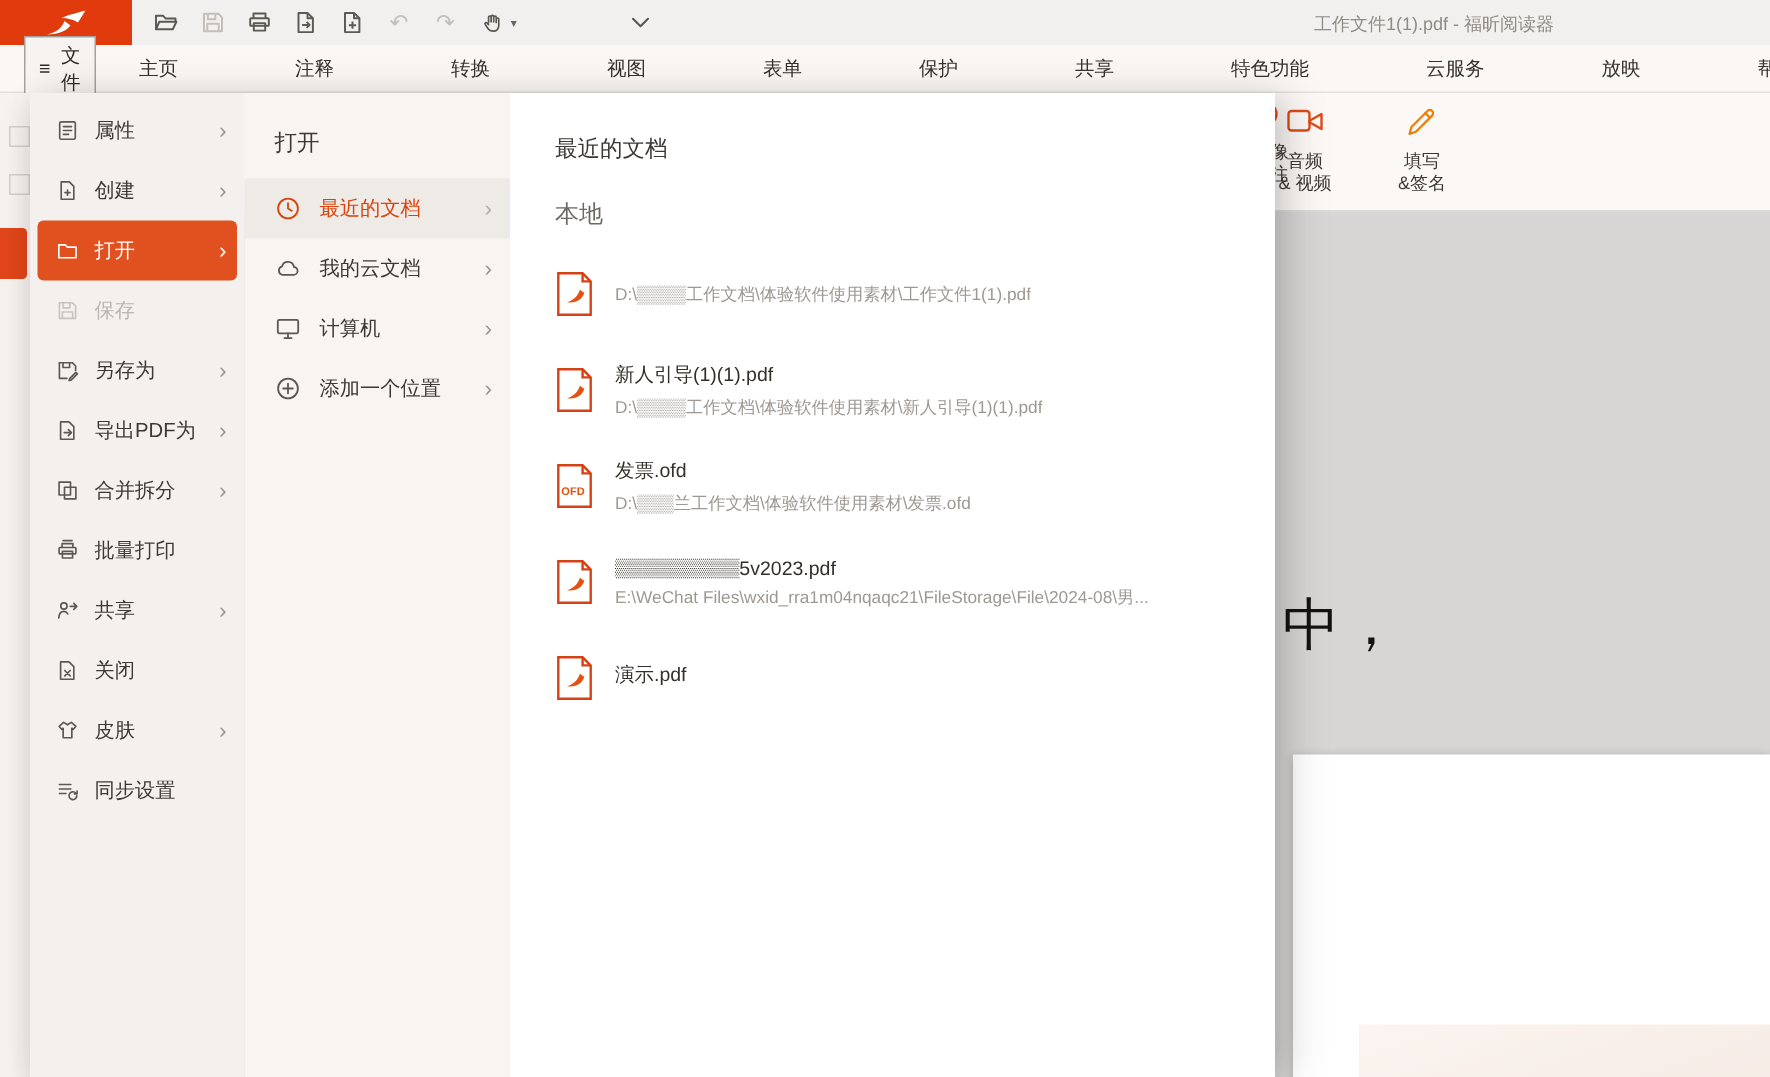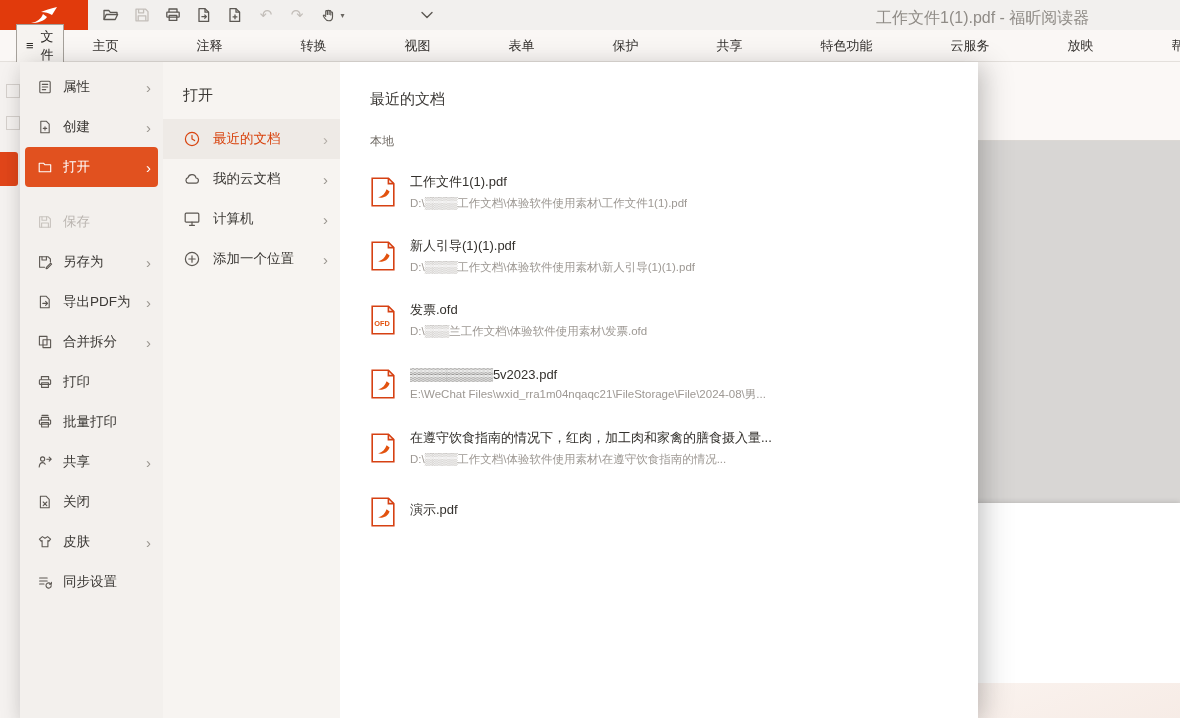--- a/index.html
+++ b/index.html
@@ -11,21 +11,21 @@
   
   #titlebar { position:absolute; left:0; top:0; right:0; height:30px; background:#F2F0EE; }
   #logo { position:absolute; left:0; top:0; width:88px; height:30px; background:#E13A0C;
           display:flex; align-items:center; justify-content:center; cursor:pointer; }
   #qat { position:absolute; left:98px; top:0; height:30px; display:flex; align-items:center; gap:5px; }
   .qbtn { width:26px; height:24px; display:flex; align-items:center; justify-content:center;
           color:#5C5853; border-radius:3px; cursor:pointer; font-size:15px; }
   .qbtn.disabled { color:#C3BEB9; cursor:default; }
   .qbtn .caret { font-size:8px; margin-left:2px; color:#6A6661; }
   #collapse-btn { margin-left:58px; }
-  #wintitle { position:absolute; left:876px; top:8px; font-size:16px; color:#8F8B86; white-space:nowrap; }
+  #wintitle { position:absolute; left:876px; top:8px; font-size:12px; color:#8F8B86; white-space:nowrap; }
   
   #menubar { position:absolute; left:0; top:30px; right:0; height:32px; background:#FAF7F5;
              border-bottom:1px solid #E4E0DC; display:flex; align-items:center;
              padding-left:16px; box-sizing:border-box; }
   #file-btn { display:flex; align-items:center; gap:7px; border:1px solid #A6A19B;
               padding:3px 9px; font-size:13px; color:#2E2B28; background:#F6F3F0; cursor:pointer; }
   #tabs { display:flex; margin-left:12px;gap:44px; }
   .tab { padding:0 17px; line-height:30px; font-size:13px; color:#34312E; cursor:pointer; white-space:nowrap; }
   #search-btn { margin-left:8px; color:#5C5853; cursor:pointer; display:flex; align-items:center; }
   
@@ -41,43 +41,43 @@
              font-family:"DejaVu Serif","Liberation Serif",serif; letter-spacing:2px; white-space:nowrap; }
   #page { position:absolute; left:862px; top:362px; width:318px; height:356px; background:#ffffff;
           box-shadow:0 0 6px rgba(0,0,0,0.18); }
   #page-img { position:absolute; left:44px; top:180px; right:0; bottom:12px;
               background:linear-gradient(160deg,#FBF4F0 0%,#F6EBE5 55%,#F2E3DC 100%); }
   
   #edge { position:absolute; left:0; top:62px; width:20px; bottom:0; background:#F5F2F0; }
   #edge-orange { position:absolute; left:0; top:90px; width:18px; height:34px; background:#E1461A; border-radius:0 3px 3px 0; }
   .edge-frag { position:absolute; left:6px; width:12px; height:12px; border:1px solid #B9B4AF; opacity:.55; }
   
-  #filemenu { position:absolute; left:20px; top:62px; width:958px; height:656px; display:flex;
+  #filemenu { position:absolute; left:20px; top:62px; width:830px; height:656px; display:flex;
               box-shadow:12px 0 26px rgba(0,0,0,0.12), 0 8px 20px rgba(0,0,0,0.14); }
   #fm-side { width:143px; background:#F3F0ED; padding-top:5px; box-sizing:border-box; flex:none; }
   .fm-item { height:40px; display:flex; align-items:center; margin:0 5px; padding:0 7px 0 12px;
              border-radius:4px; font-size:13.5px; color:#3B3835; cursor:pointer; }
   .fm-item .mi { width:16px; height:16px; margin-right:10px; color:#5C5752; flex:none; display:flex; }
   .fm-item .sub { margin-left:auto; color:#9A958F; font-size:15px; line-height:1; }
   .fm-item.sel { background:#E1511F; color:#ffffff; }
   .fm-item.sel .mi, .fm-item.sel .sub { color:#ffffff; }
-  .fm-item.dis { color:#BAB5B0; cursor:default;margin-top:15px; }
+  .fm-item.dis { color:#BAB5B0; cursor:default; }
   .fm-item.dis .mi { color:#C8C3BE; }
   #fm-open { width:177px; background:#F7F4F1; box-sizing:border-box; flex:none; }
   #fm-open h3 { margin:24px 0 14px 20px; font-size:15px; font-weight:normal; color:#3B3835; }
   .op-item { height:40px; display:flex; align-items:center; padding:0 12px 0 20px;
              font-size:13.5px; color:#3B3835; cursor:pointer; }
   .op-item .oi { width:18px; height:18px; margin-right:12px; color:#5C5752; flex:none; display:flex; }
   .op-item .sub { margin-left:auto; color:#9A958F; font-size:15px; line-height:1; }
   .op-item.sel { background:#EEEAE6; color:#D8430E; }
   .op-item.sel .oi { color:#D8430E; }
   .op-item.sel .sub { color:#B3ADA7; }
   #fm-main { flex:1; background:#ffffff; padding:18px 20px 0 30px; box-sizing:border-box; overflow:hidden; }
   #fm-main h2 { font-size:15px; font-weight:normal; color:#3B3835; margin:10px 0 24px; }
-  #fm-group { font-size:12px; color:#6E6963; margin-bottom:10px; }
+  #fm-group { font-size:16px; color:#6E6963; margin-bottom:10px; }
   .file-row { display:flex; align-items:center; height:64px; cursor:pointer; }
   .ficon { width:26px; flex:none; margin-right:14px; display:flex; }
   .fname { font-size:13px; color:#33302C; margin-bottom:5px; white-space:nowrap; overflow:hidden; }
   .fpath { font-size:11.5px; color:#9D9893; white-space:nowrap; overflow:hidden; }
   svg { display:block; }
 </style>
 </head>
 <body>
 
 <div id="app">
@@ -309,30 +309,20 @@
         <span class="mi">
           <svg width="16" height="16" viewBox="0 0 16 16" fill="none" stroke="currentColor" stroke-width="1.1" stroke-linejoin="round">
             <rect x="2.4" y="2.4" width="7.6" height="8.6"></rect>
               <rect x="6" y="5.8" width="7.6" height="7.8"></rect>
           </svg>
         </span>
         <span>合并拆分</span>
         <span class="sub">›</span>
       </div>
 
-      <div class="fm-item">
-        <span class="mi">
-          <svg width="16" height="16" viewBox="0 0 16 16" fill="none" stroke="currentColor" stroke-width="1.1" stroke-linejoin="round">
-            <path d="M4.4 5.8V2.6h7.2v3.2"></path>
-              <rect x="2.4" y="5.8" width="11.2" height="4.6" rx="0.6"></rect>
-              <path d="M4.6 8.8h6.8v4.6H4.6z"></path>
-          </svg>
-        </span>
-        <span>打印</span>
-      </div>
 
       <div class="fm-item">
         <span class="mi">
           <svg width="16" height="16" viewBox="0 0 16 16" fill="none" stroke="currentColor" stroke-width="1.1" stroke-linejoin="round" stroke-linecap="round">
             <path d="M5 1.4h6"></path>
               <path d="M4.4 6V3.4h7.2V6"></path>
               <rect x="2.4" y="6" width="11.2" height="4.2" rx="0.6"></rect>
               <path d="M4.6 8.6h6.8v4.4H4.6z"></path>
           </svg>
         </span>
@@ -437,21 +427,20 @@
 
       <div class="file-row">
         <span class="ficon">
           <svg width="26" height="30" viewBox="0 0 26 30">
             <path d="M2.2 1.2h16.2l5.4 5.4v22.2H2.2z" fill="#ffffff" stroke="#D64113" stroke-width="1.6"></path>
             <path d="M18.4 1.2v5.4h5.4" fill="none" stroke="#D64113" stroke-width="1.6"></path>
             <path d="M8 20.5c4.6-1.2 7.2-4.2 8.6-8.3l3 2.2c-2 4.8-5.6 6.9-11.6 6.1z" fill="#E2520F"></path>
           </svg>
         </span>
         <span class="fmeta">
-          <div class="fname">工作文件1(1).pdf</div>
           <div class="fpath">D:\▒▒▒▒工作文档\体验软件使用素材\工作文件1(1).pdf</div>
         </span>
       </div>
 
       <div class="file-row">
         <span class="ficon">
           <svg width="26" height="30" viewBox="0 0 26 30">
             <path d="M2.2 1.2h16.2l5.4 5.4v22.2H2.2z" fill="#ffffff" stroke="#D64113" stroke-width="1.6"></path>
             <path d="M18.4 1.2v5.4h5.4" fill="none" stroke="#D64113" stroke-width="1.6"></path>
             <path d="M8 20.5c4.6-1.2 7.2-4.2 8.6-8.3l3 2.2c-2 4.8-5.6 6.9-11.6 6.1z" fill="#E2520F"></path>
@@ -484,43 +473,30 @@
             <path d="M18.4 1.2v5.4h5.4" fill="none" stroke="#D64113" stroke-width="1.6"></path>
             <path d="M8 20.5c4.6-1.2 7.2-4.2 8.6-8.3l3 2.2c-2 4.8-5.6 6.9-11.6 6.1z" fill="#E2520F"></path>
           </svg>
         </span>
         <span class="fmeta">
           <div class="fname">▒▒▒▒▒▒▒▒▒5v2023.pdf</div>
           <div class="fpath">E:\WeChat Files\wxid_rra1m04nqaqc21\FileStorage\File\2024-08\男...</div>
         </span>
       </div>
 
+
       <div class="file-row">
         <span class="ficon">
           <svg width="26" height="30" viewBox="0 0 26 30">
             <path d="M2.2 1.2h16.2l5.4 5.4v22.2H2.2z" fill="#ffffff" stroke="#D64113" stroke-width="1.6"></path>
             <path d="M18.4 1.2v5.4h5.4" fill="none" stroke="#D64113" stroke-width="1.6"></path>
             <path d="M8 20.5c4.6-1.2 7.2-4.2 8.6-8.3l3 2.2c-2 4.8-5.6 6.9-11.6 6.1z" fill="#E2520F"></path>
           </svg>
         </span>
         <span class="fmeta">
-          <div class="fname">在遵守饮食指南的情况下，红肉，加工肉和家禽的膳食摄入量...</div>
-          <div class="fpath">D:\▒▒▒▒工作文档\体验软件使用素材\在遵守饮食指南的情况...</div>
-        </span>
-      </div>
-
-      <div class="file-row">
-        <span class="ficon">
-          <svg width="26" height="30" viewBox="0 0 26 30">
-            <path d="M2.2 1.2h16.2l5.4 5.4v22.2H2.2z" fill="#ffffff" stroke="#D64113" stroke-width="1.6"></path>
-            <path d="M18.4 1.2v5.4h5.4" fill="none" stroke="#D64113" stroke-width="1.6"></path>
-            <path d="M8 20.5c4.6-1.2 7.2-4.2 8.6-8.3l3 2.2c-2 4.8-5.6 6.9-11.6 6.1z" fill="#E2520F"></path>
-          </svg>
-        </span>
-        <span class="fmeta">
           <div class="fname">演示.pdf</div>
         </span>
       </div>
 
     </div>
   </div>
 
 </div>
 
 </body></html>

